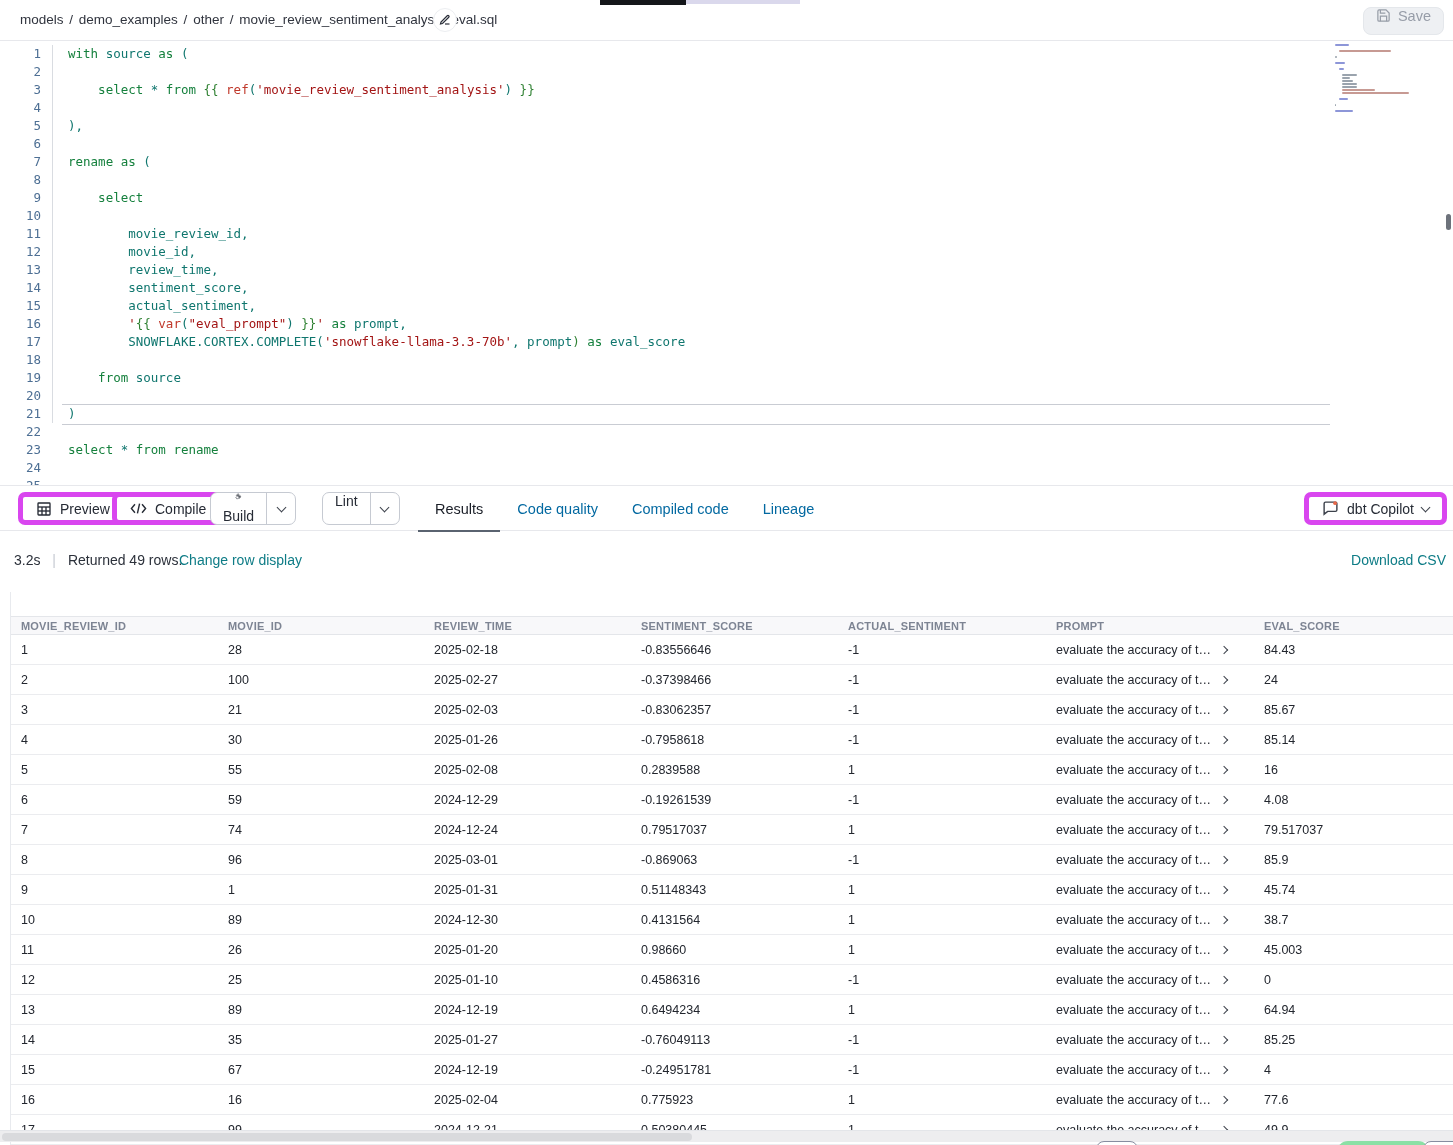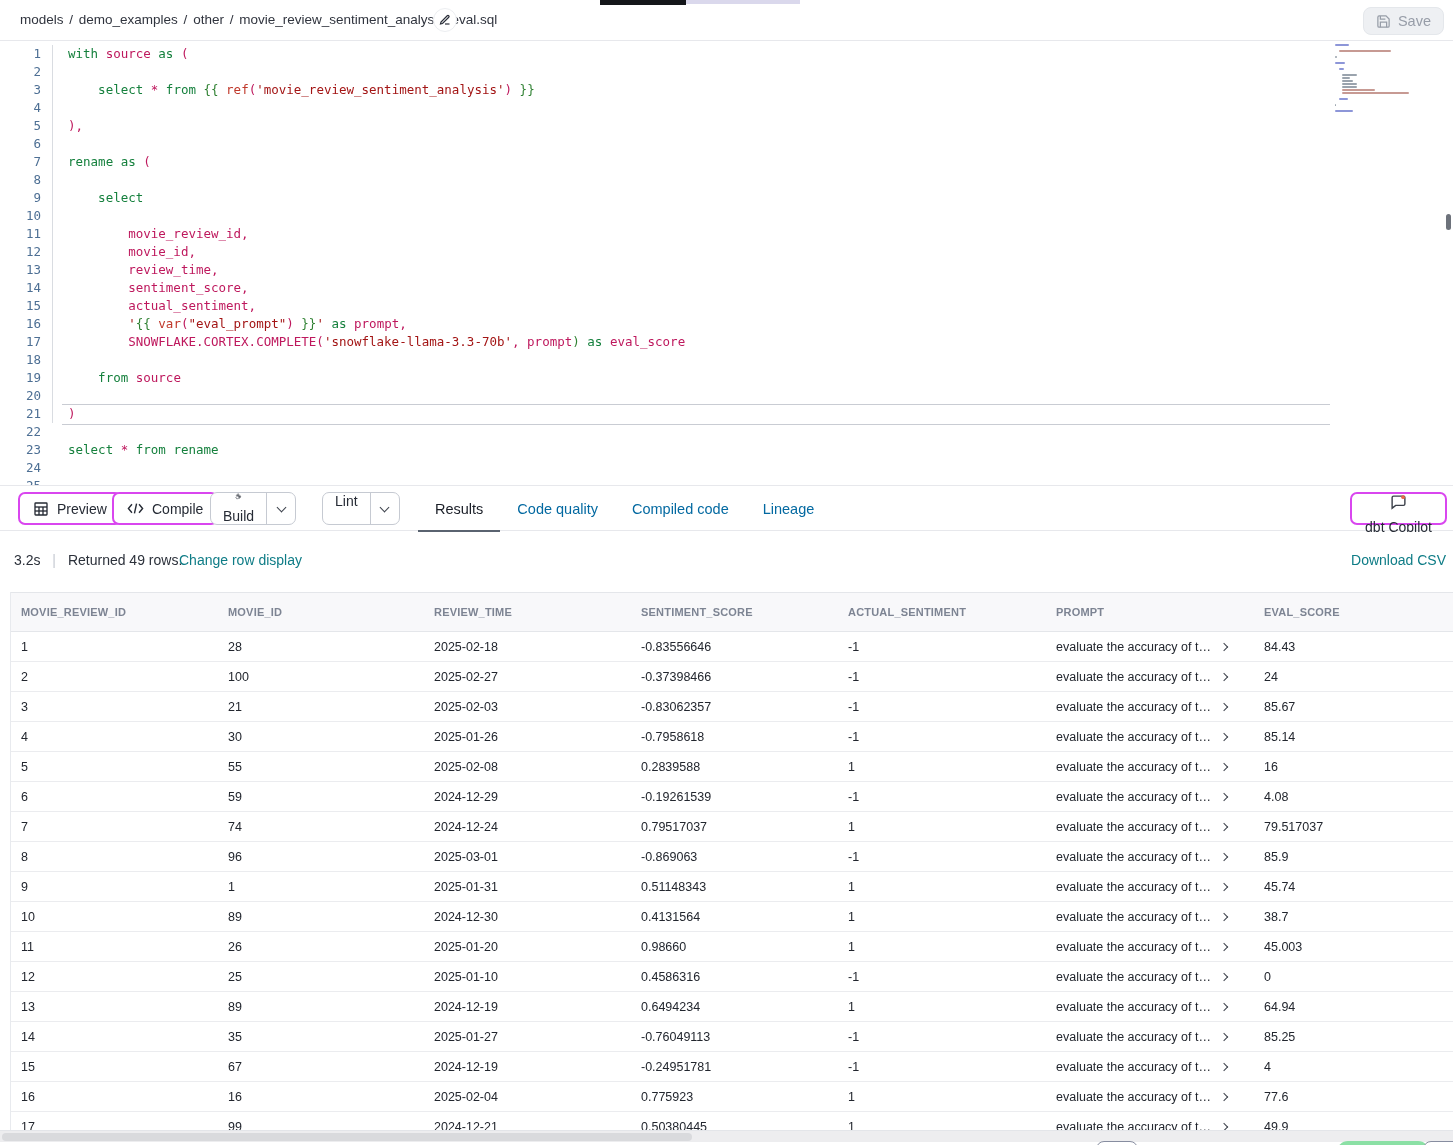--- a/index.html
+++ b/index.html
@@ -10,75 +10,75 @@
   #topbar { position:absolute; left:0; top:0; width:1453px; height:41px; background:#fff;
     border-bottom:1px solid #e7e8ec; }
   #breadcrumb { position:absolute; left:20px; top:12px; font-size:13.5px; color:#30343e; }
   .bc-sep { color:#30343e; margin:0 2px; }
   .bc-item { cursor:pointer; }
   #edit-circle { position:absolute; left:433px; top:8px; width:24px; height:24px; border:1px solid #eceef1;
     border-radius:50%; display:flex; align-items:center; justify-content:center; color:#2a2e38; background:#fff;}
   #dark-accent { position:absolute; left:600px; top:0; width:86px; height:5px; background:#14161a; }
   #lav-accent { position:absolute; left:686px; top:0; width:114px; height:4px; background:#dad8ec; }
   #save-btn { position:absolute; right:9px; top:7px; height:28px; padding:0 12px; display:flex; gap:7px;
-    align-items:center; background:#eef0f3; border:1px solid #e4e7eb; border-radius:8px; color:#979da8;
+    background:#eef0f3; border:1px solid #e4e7eb; border-radius:8px; color:#979da8;
     font-size:14.5px; cursor:pointer; }
 
   
   #editor { position:absolute; left:0; top:41px; width:1453px; height:444px; background:#fff;
     font-family:"DejaVu Sans Mono", monospace; font-size:12.5px; overflow:hidden; padding-top:4px; }
   #left-gutter { position:absolute; left:0; top:41px; width:10px; height:240px; background:#fbfbfc;
     border-right:1px solid #eceef1; }
   #indent-guide { position:absolute; left:52px; top:45px; width:1px; height:378px; background:#d9dce1; }
   .cl { display:flex; height:18px; line-height:18px; position:relative; }
   .ln { width:41px; text-align:right; color:#4d6f94; flex:0 0 41px; }
   .ct { padding-left:27px; white-space:pre; }
-  .kw{color:#15803d} .id{color:#be185d} .str{color:#a31515} .fn{color:#c0392b} .jinja{color:#2f8132}
+  .kw{color:#15803d} .id{color:#0f766e} .str{color:#a31515} .fn{color:#c0392b} .jinja{color:#2f8132}
   .cl.active::before { content:""; position:absolute; left:62px; top:-1px; width:1268px; height:19px;
     border-top:1px solid #c9ccd3; border-bottom:1px solid #c9ccd3; pointer-events:none; }
   #minimap { position:absolute; left:1335px; top:44px; width:108px; height:50px; }
   .mm-line { height:2px; margin-bottom:1px; border-radius:1px; }
   #editor-scroll-thumb { position:absolute; right:2px; top:214px; width:5px; height:16px;
     background:#6d727b; border-radius:3px; }
 
   
   #toolbar { position:absolute; left:0; top:485px; width:1453px; height:46px; background:#fff;
     border-top:1px solid #e7e8ec; border-bottom:1px solid #e7e8ec; }
   .btn { position:absolute; top:6px; height:33px; display:flex; align-items:center; gap:8px;
-    background:#fff; border:2px solid #d946ef; border-radius:7px; padding:0 13px; font-size:14px;
+    background:#fff; border:5px solid #d946ef; border-radius:7px; padding:0 13px; font-size:14px;
     color:#262b35; cursor:pointer; }
   .btn svg { flex:0 0 auto; }
   .split { position:absolute; top:6px; height:33px; display:flex; align-items:stretch;
     border:1px solid #c6cad2; border-radius:7px; background:#fff; overflow:hidden; }
   .split .main { display:flex; align-items:center; gap:8px; padding:0 12px; font-size:14px;
     color:#262b35; cursor:pointer;flex-direction:column; }
   .split .arrow { display:flex; align-items:center; justify-content:center; width:29px;
     border-left:1px solid #c6cad2; cursor:pointer; }
   #tabs { position:absolute; left:418px; top:0; height:46px; display:flex; }
   .tab { padding:0 17px; display:flex; align-items:center; font-size:14.5px; color:#0369a1;
     cursor:pointer; position:relative; }
   .tab.active { color:#1a1e27; }
   .tab.active::after { content:""; position:absolute; left:0; bottom:-1px; height:3px; width:100%;
     background:#5a6370; }
-  #copilot-btn { right:6px; left:auto;flex-direction:column; }
+  #copilot-btn { right:6px; left:auto; }
   .chev-down { width:7px; height:7px; border-right:1.6px solid #3c414b; border-bottom:1.6px solid #3c414b;
     transform:rotate(45deg); margin-top:-3px; }
 
   
   #results-bar { position:absolute; left:0; top:532px; width:1453px; height:60px; background:#fff; }
   #result-meta { position:absolute; left:14px; top:20px; font-size:14px; color:#2b303a; }
   #result-meta .sep { color:#c6cad2; margin:0 8px; }
   .teal-link { color:#0e7c86; cursor:pointer; font-size:14px; }
   #change-row { position:absolute; left:179px; top:20px; }
   #download-csv { position:absolute; right:7px; top:20px;margin-left:8px; }
 
   
   #table-wrap { position:absolute; left:10px; top:592px; width:1443px; border-left:1px solid #e8eaee; }
   .tgrid { display:grid; grid-template-columns:207px 206px 207px 207px 208px 208px 1fr; }
-  #table-header { height:40px; background:#f8f8fa; border-top:1px solid #e4e6ea; border-bottom:1px solid #e4e6ea; }
+  #table-header { height:19px; background:#f8f8fa; border-top:1px solid #e4e6ea; border-bottom:1px solid #e4e6ea;margin-top:24px; }
   #table-header .hcell { display:flex; align-items:center; padding:0 10px; font-size:11px; font-weight:700;
     color:#7d8493; letter-spacing:0.2px; white-space:nowrap; overflow:hidden; }
   .trow { height:30px; border-bottom:1px solid #ebecef; background:#fff; }
   .tcell { display:flex; align-items:center; padding:0 10px; font-size:12.5px; color:#22262e;
     white-space:nowrap; overflow:hidden; }
   .tcell.prompt span.txt { overflow:hidden; text-overflow:ellipsis; max-width:158px; }
   .chev-right { width:6px; height:6px; border-right:1.5px solid #3c414b; border-top:1.5px solid #3c414b;
     transform:rotate(45deg); margin-left:7px; flex:0 0 auto; }
 
   

